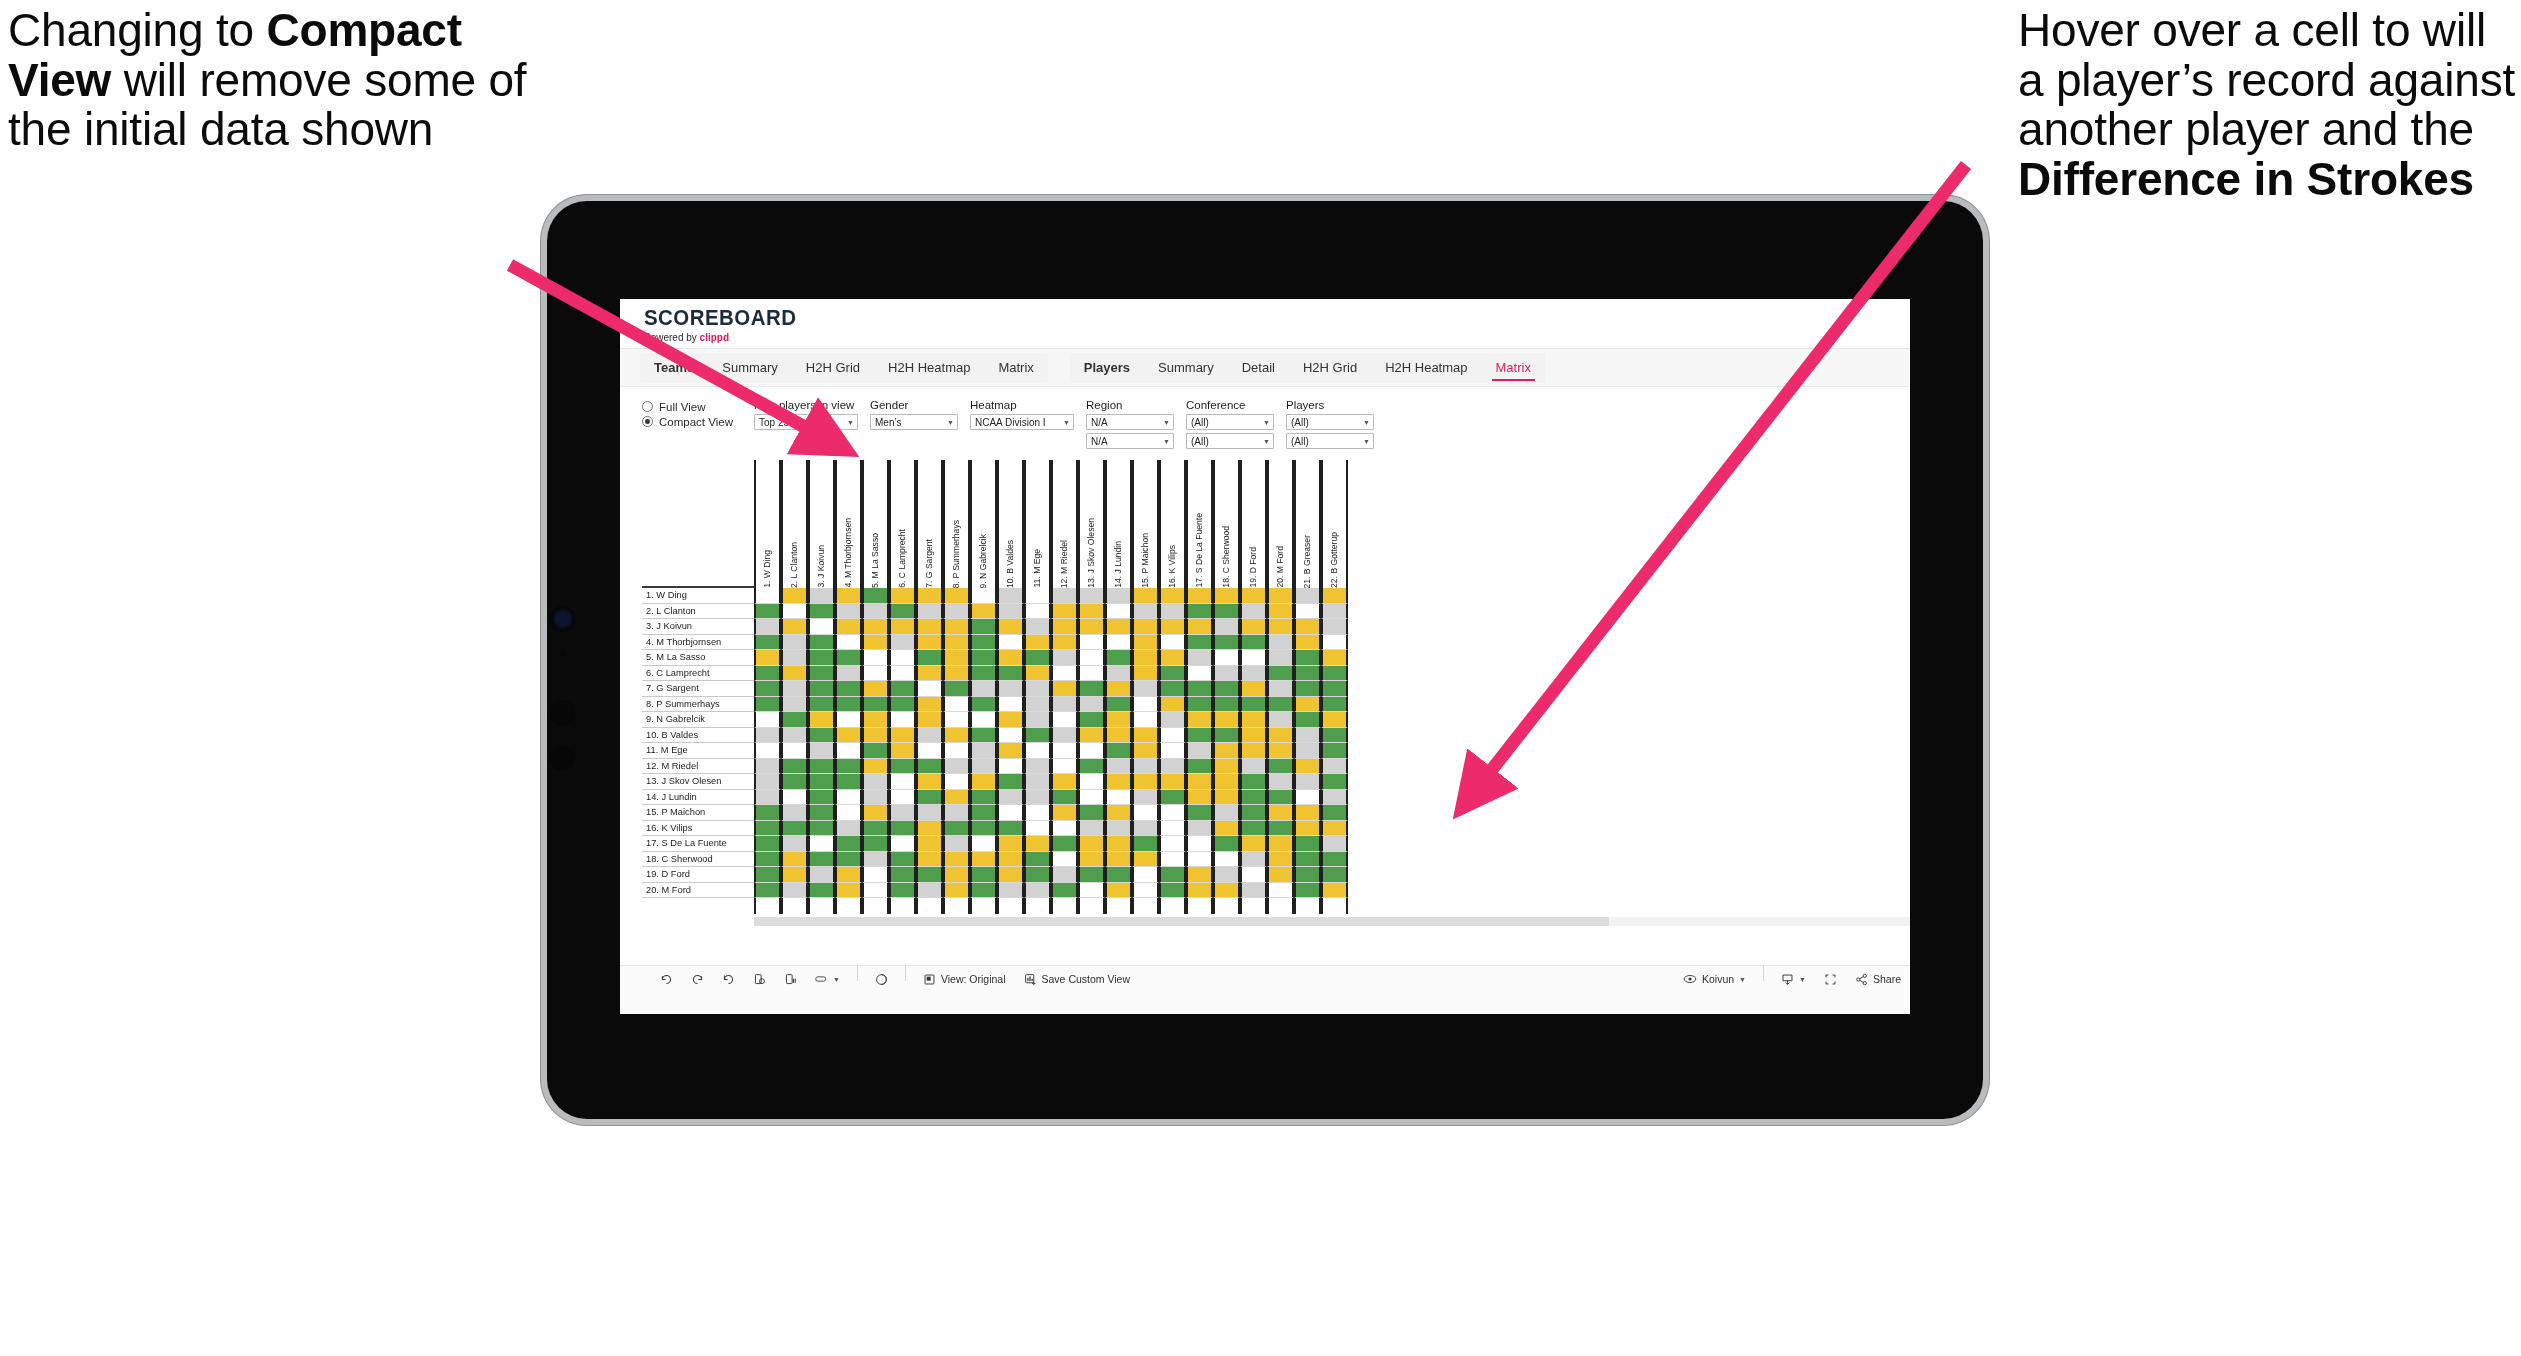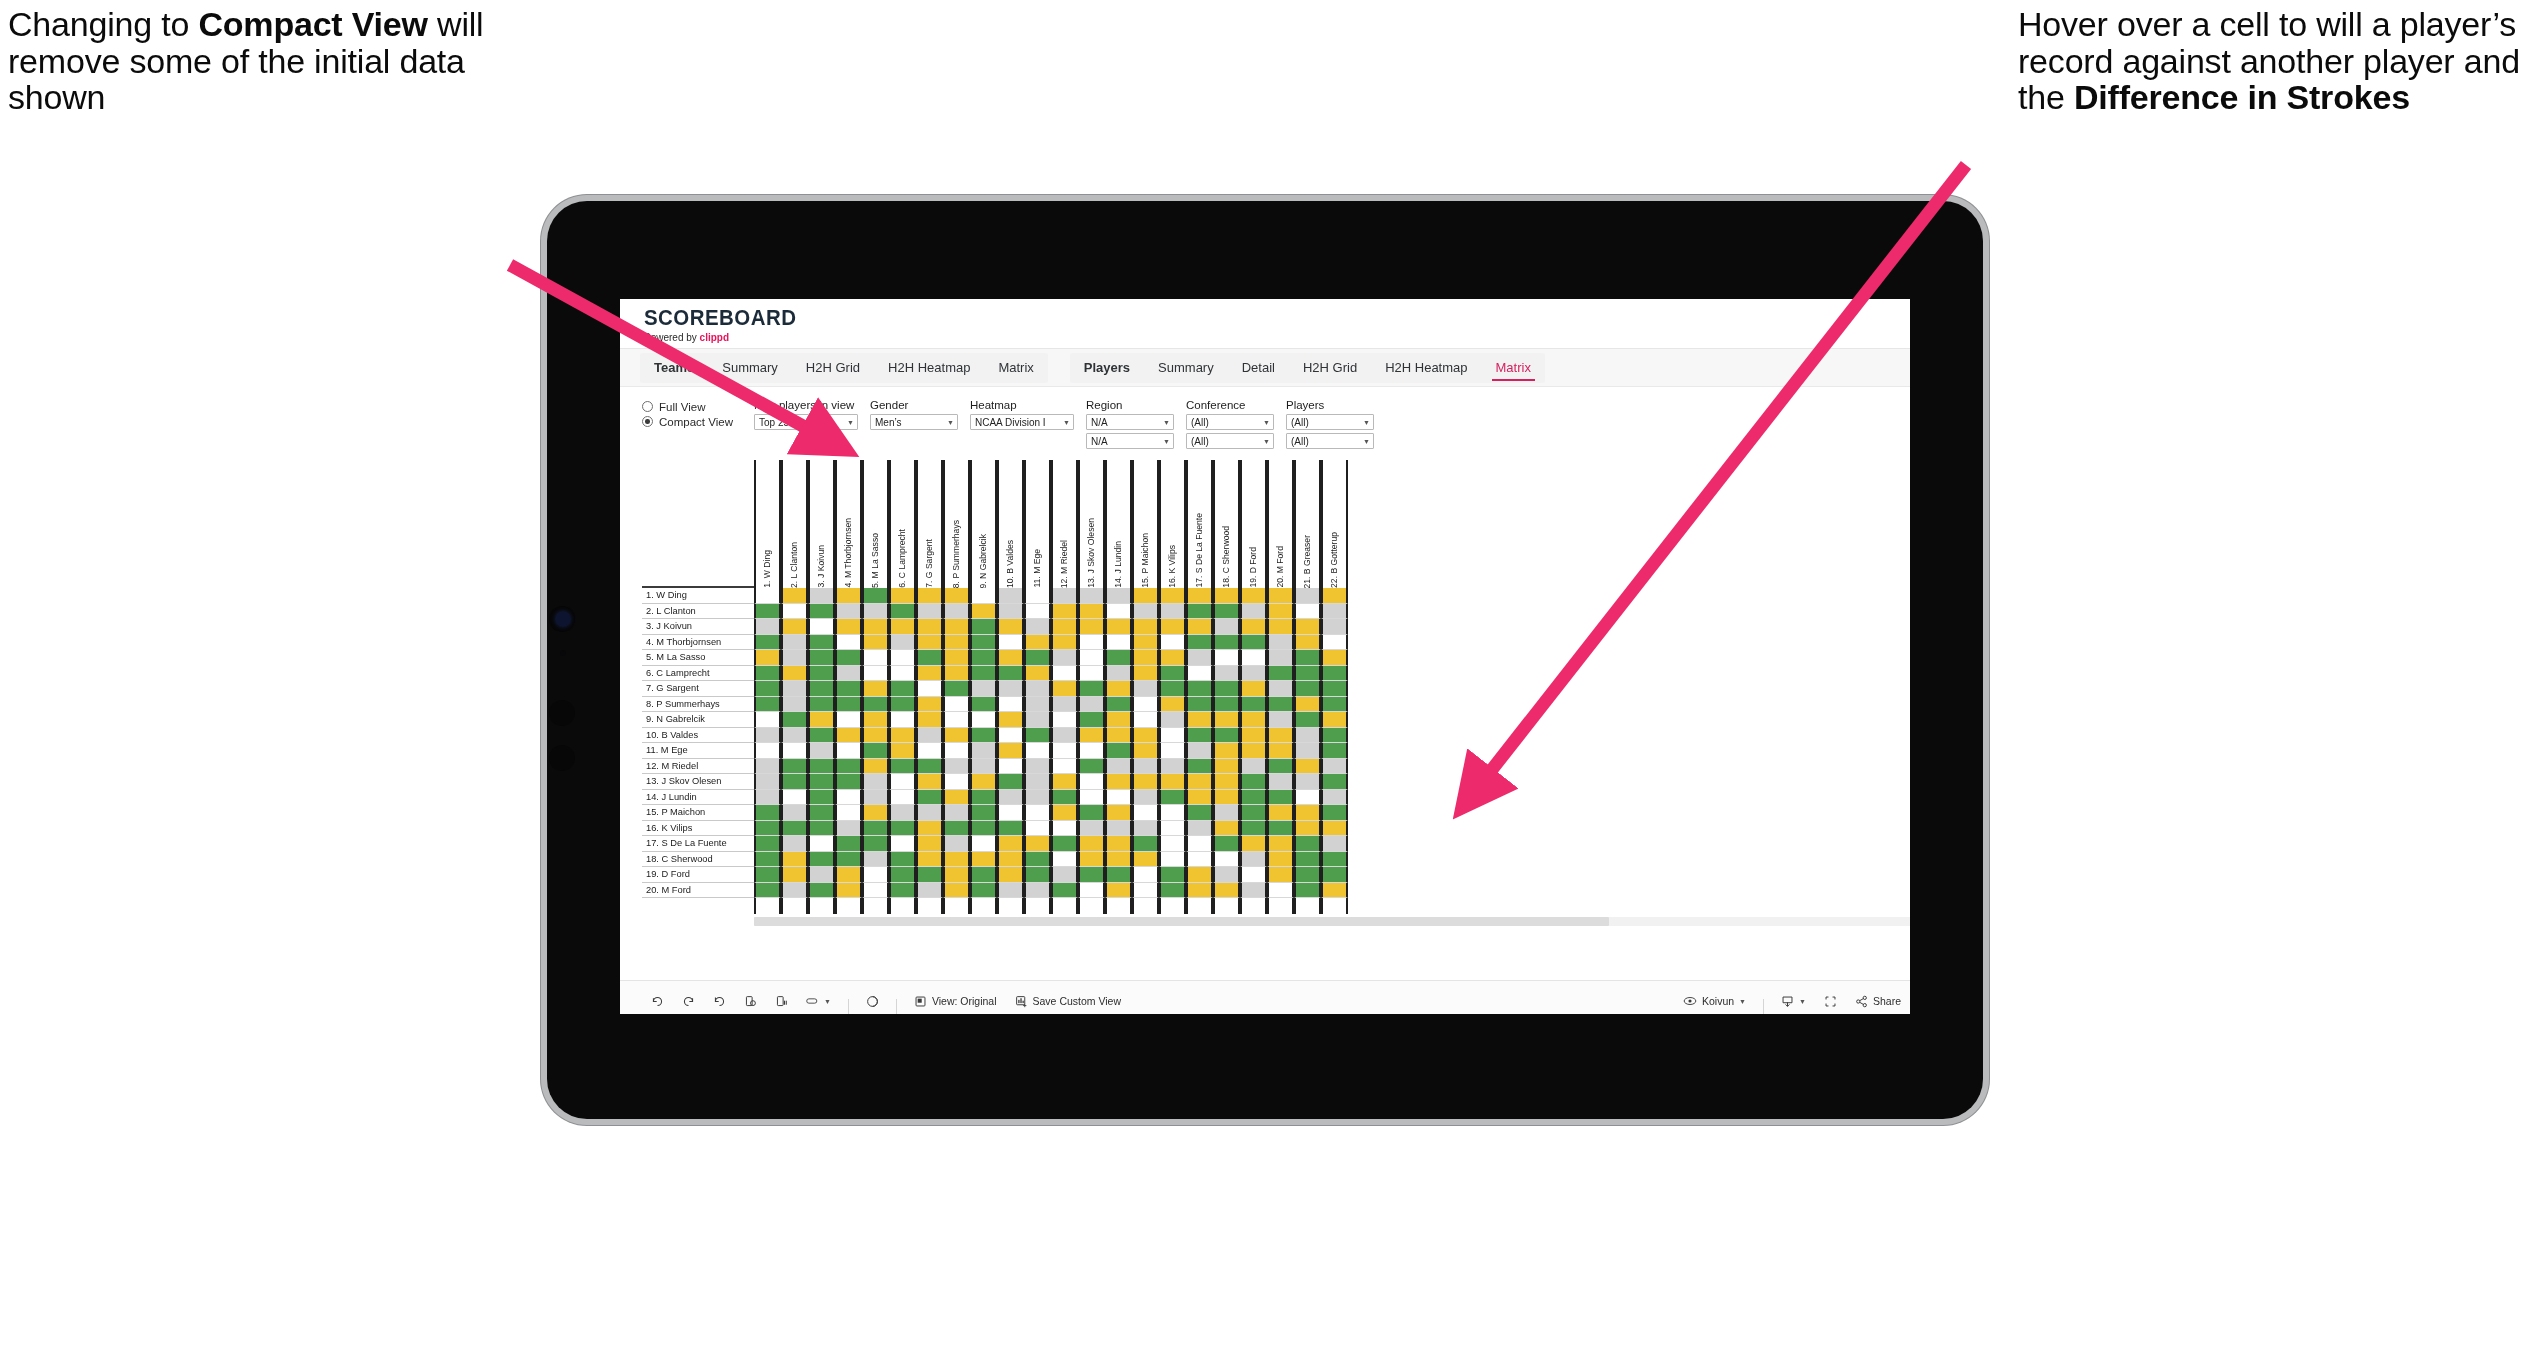--- a/index.html
+++ b/index.html
@@ -7,21 +7,21 @@
     width: 2521px; height: 1356px;
     background: #ffffff;
     font-family: "Liberation Sans", sans-serif;
     overflow: hidden;
   }
   #stage { position: relative; width: 2521px; height: 1356px; background:#fff; }
 
   
   .annot {
     position: absolute;
-    font-size: 34px;
+    font-size: 46px;
     line-height: 1.08;
     color: #0b0b0b;
     font-weight: 400;
     letter-spacing: -0.2px;
   }
   .annot b { font-weight: 700; }
   #annot-left  { left: 8px;  top: 6px;  width: 560px; }
   #annot-right { left: 2018px; top: 6px; width: 505px; }
 
   .arrow-svg { position:absolute; left:0; top:0; width:2521px; height:1356px; pointer-events:none; }
@@ -157,23 +157,23 @@
   .ticks { display:flex; height:16px; }
   .tick { width:27px; height:16px; border-left:2.2px solid #1f1f1f; border-right:2.2px solid #1f1f1f; }
 
   .hscroll {
     margin-left:112px; height:9px; background:#f1f1f1; position:relative; margin-top:3px;
   }
   .hscroll-thumb { position:absolute; left:0; top:0; height:9px; width:74%; background:#dcdcdc; border-radius:1px; }
 
   
   .bottombar {
-    position:absolute; left:0; bottom:0; width:100%; height:34px;
+    position:absolute; left:0; bottom:0; width:100%; height:49px;
     background:#fbfbfb; border-top:1px solid #e4e4e4;
-    display:flex; align-items:flex-end; padding-left:22px; gap:0;
+    display:flex; align-items:flex-start; padding-left:31px; gap:0;
   }
   .tbtn {
     display:flex; align-items:center; gap:5px; padding:0 9px; height:26px;
     font-size:10.5px; color:#2c2c2c; cursor:pointer; white-space:nowrap;
   }
   .tbtn svg { display:block; }
   .tsep { width:1px; height:15px; background:#d5d5d5; margin:0 8px; }
   .spacer { flex:1; }
 </style>
 </head>

